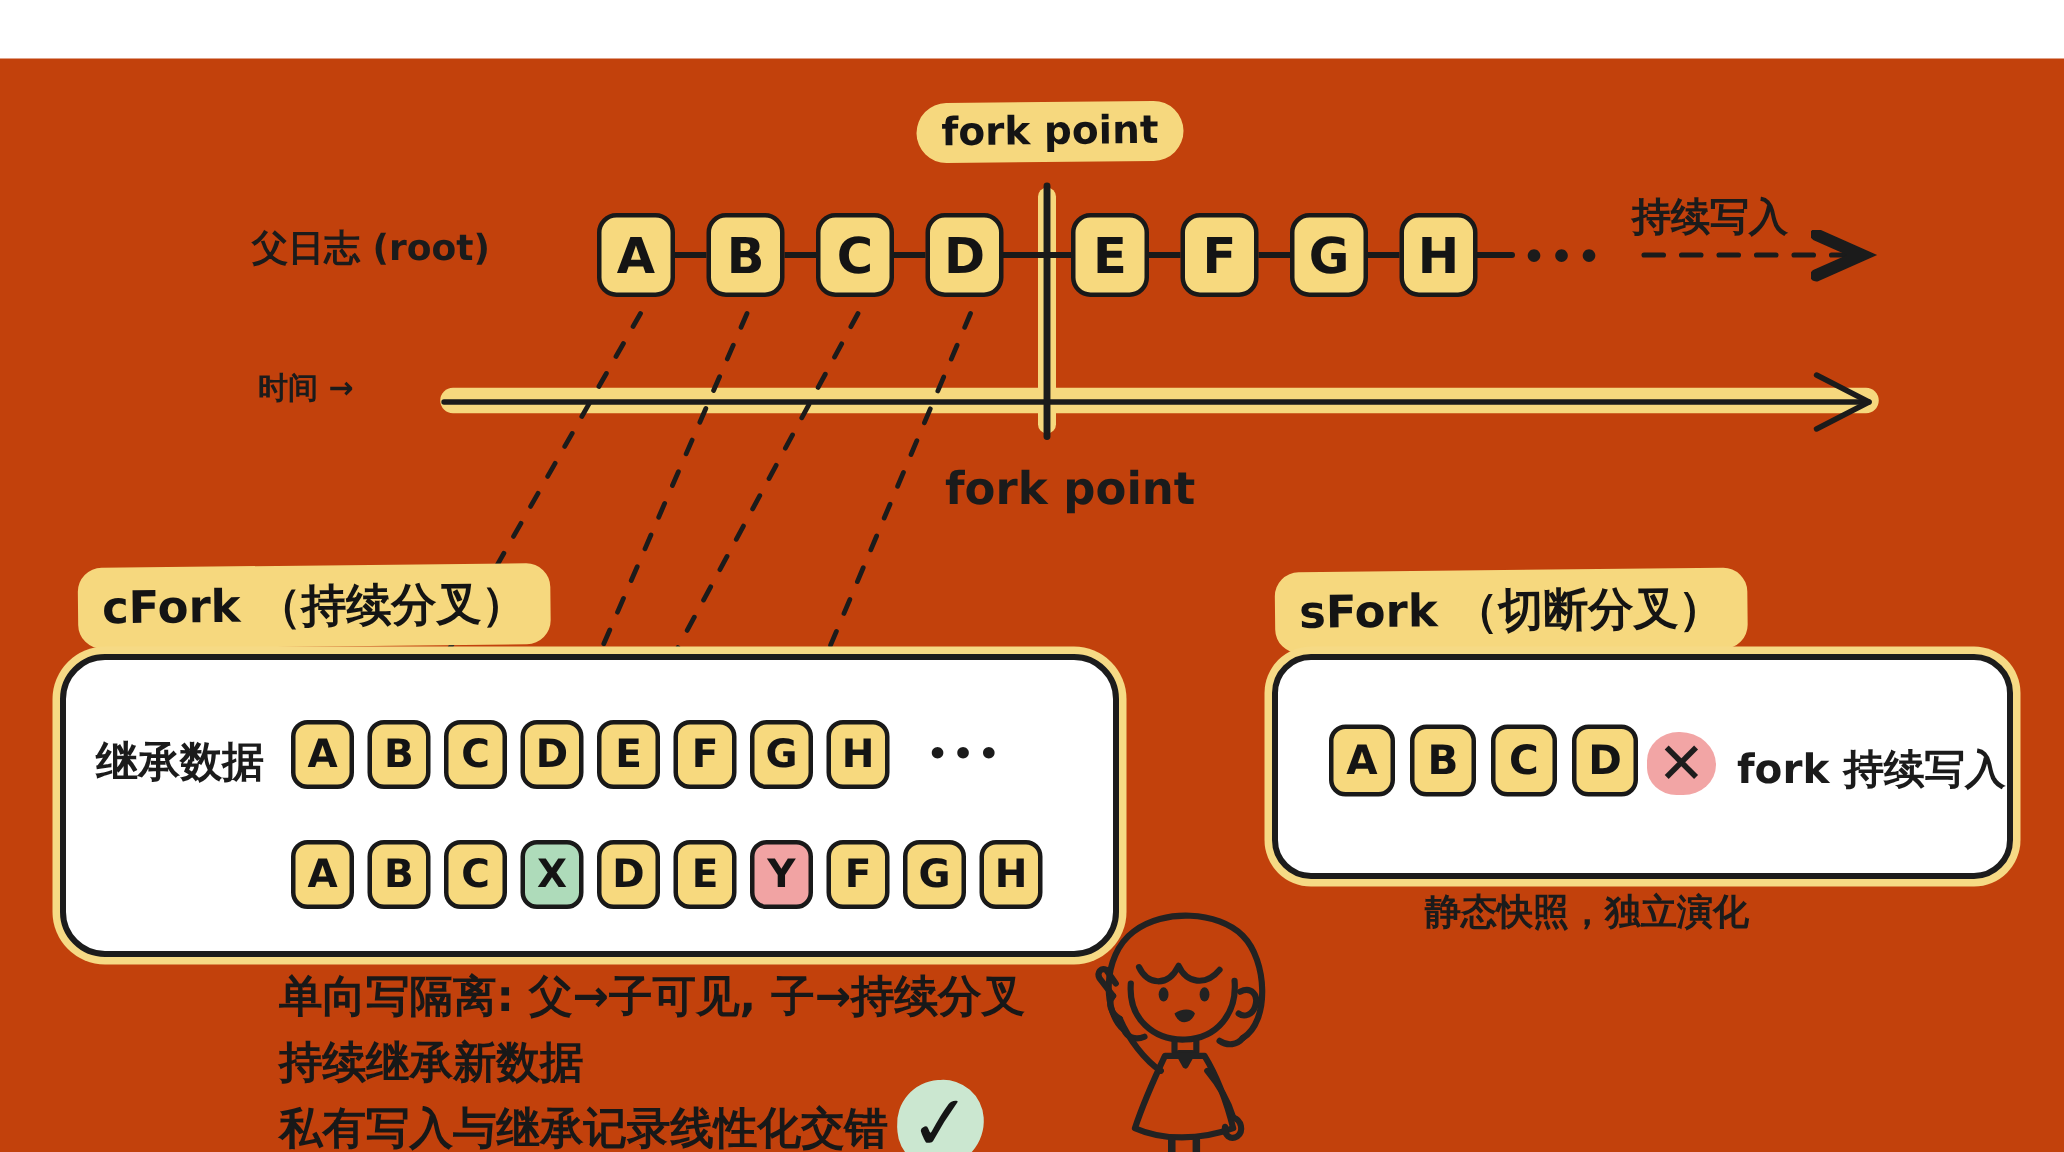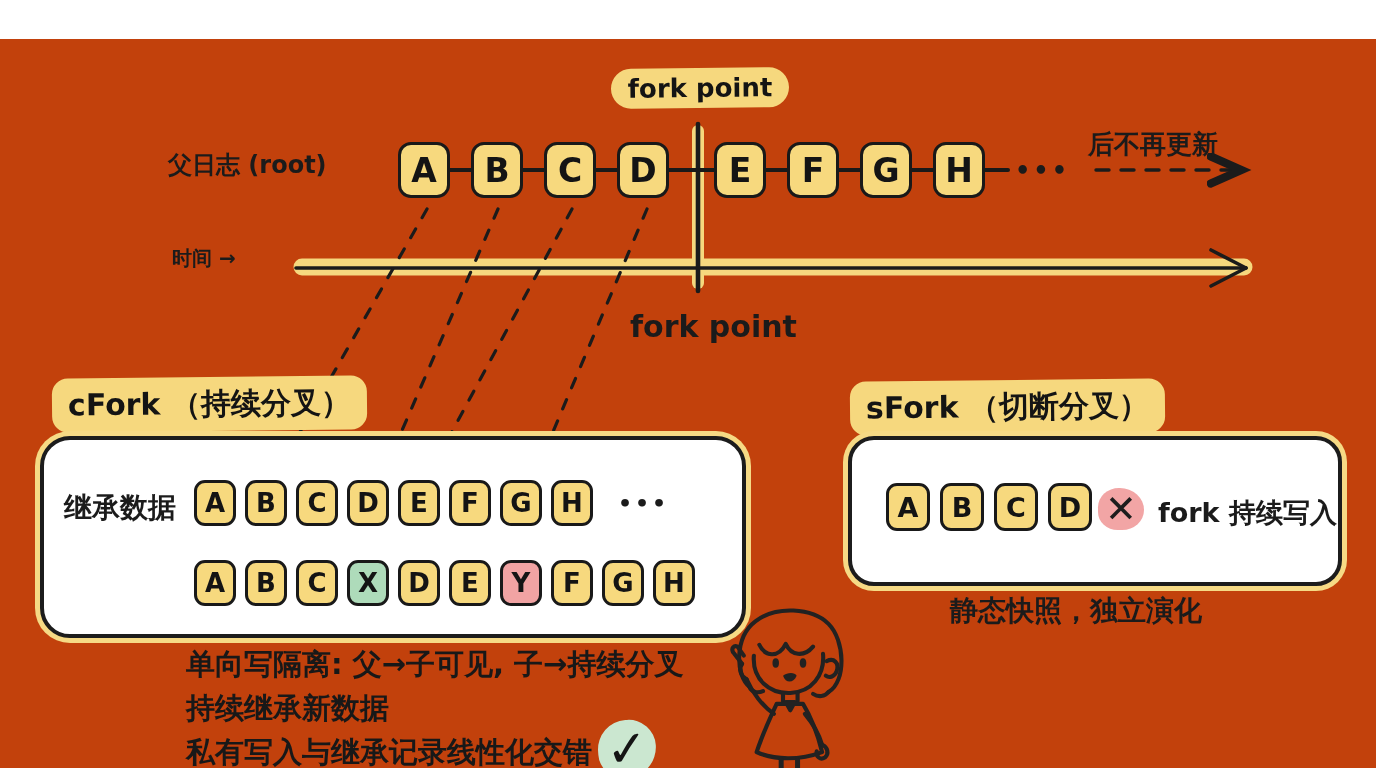--- a/index.html
+++ b/index.html
@@ -105,21 +105,21 @@
       <span class="link"></span>
       <span class="cell yellow">F</span>
       <span class="link"></span>
       <span class="cell yellow">G</span>
       <span class="link"></span>
       <span class="cell yellow">H</span>
     </div>
 
   <div class="abs ellipsis" style="left:1015px;top:118px;font-size:24px;">•••</div>
 
-  <div class="abs hand" style="left:1088px;top:88px;font-size:26px;">后不再更新</div>
+  <div class="abs hand" style="left:1088px;top:88px;font-size:26px;">持续写入</div>
 
   <div class="abs hand" style="left:172px;top:206px;font-size:20px;">时间 →</div>
 
   <div class="abs hand" style="left:630px;top:270px;font-size:30px;font-weight:600;">fork point</div>
 
   <div class="abs pill title" style="left:52px;top:338px;height:46px;">
     <span>cFork （持续分叉）</span>
   </div>
 
   <div class="sketchbox" style="left:40px;top:397px;width:698px;height:194px;"></div>
@@ -158,21 +158,21 @@
 
   <div class="abs chain chain-md" style="left:886px;top:444px;">
       <span class="cell yellow">A</span>
       <span class="cell yellow">B</span>
       <span class="cell yellow">C</span>
       <span class="cell yellow">D</span>
     </div>
   <div class="abs cross-blob" style="left:1098px;top:449px;">✕</div>
   <div class="abs hand" style="left:1158px;top:456px;font-size:27px;font-weight:600;">fork 持续写入</div>
 
-  <div class="abs hand" style="left:950px;top:553px;font-size:28px;">静态快照，独立演化</div>
+  <div class="abs hand" style="left:950px;top:553px;font-size:24px;">静态快照，独立演化</div>
 
   <div class="abs note-line" style="left:186px;top:606px;">单向写隔离: 父→子可见, 子→持续分叉</div>
   <div class="abs note-line" style="left:186px;top:650px;">持续继承新数据</div>
   <div class="abs note-line" style="left:186px;top:694px;">私有写入与继承记录线性化交错</div>
   <div class="abs check-blob" style="left:598px;top:681px;">✓</div>
 
   <svg class="abs" style="left:692px;top:560px;" width="182" height="208" viewBox="0 0 200 228">
     <g fill="none" stroke="#222" stroke-width="4.5" stroke-linecap="round" stroke-linejoin="round">
 
       <path d="M63,96 C48,84 46,42 70,24 C92,7 132,9 150,27 C168,45 170,90 150,102"></path>

